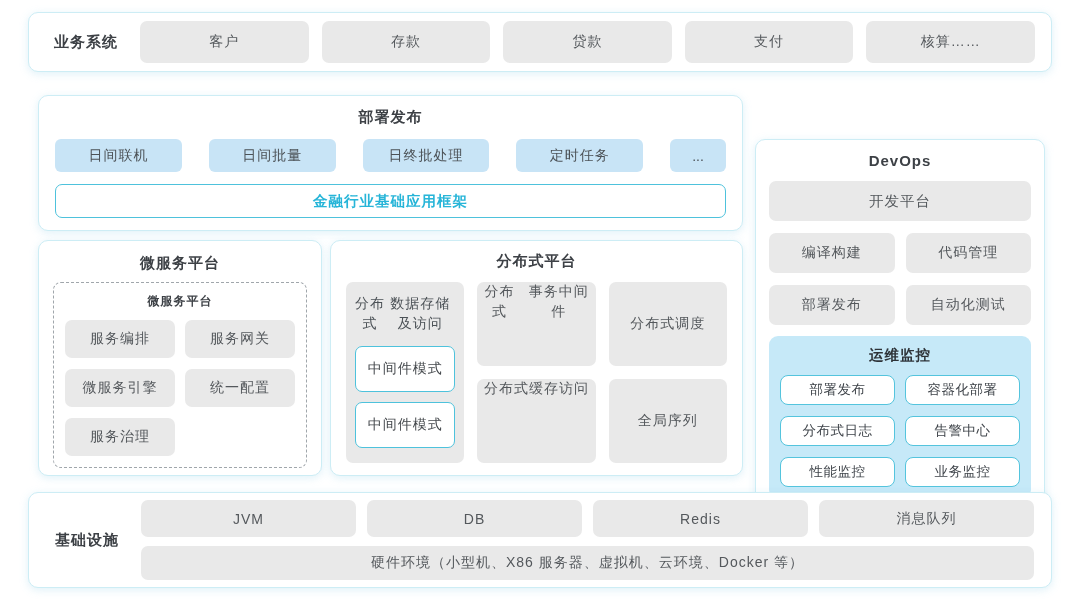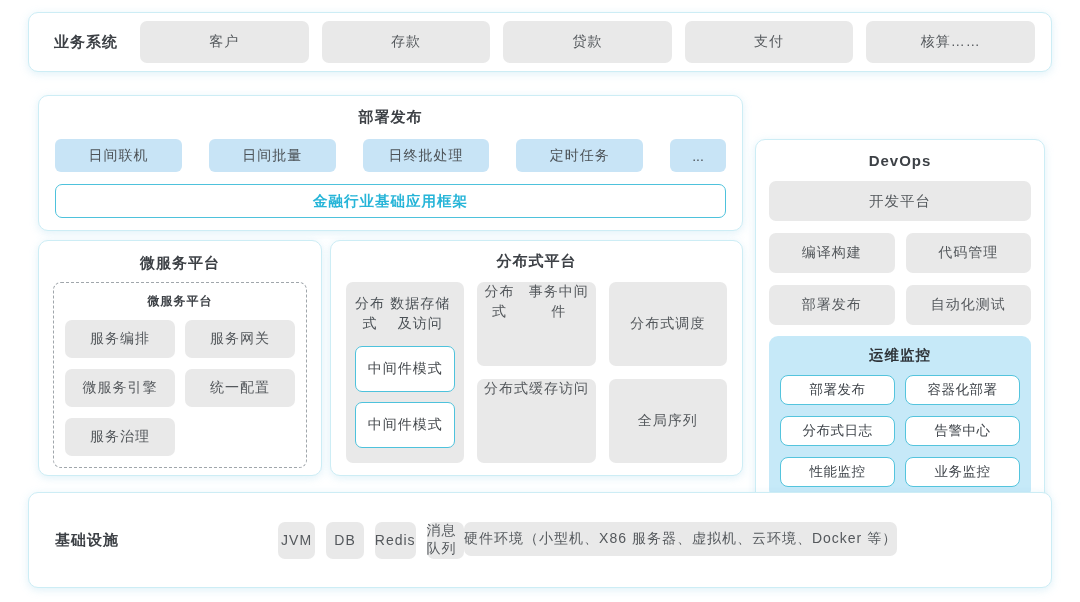--- a/index.html
+++ b/index.html
@@ -201,21 +201,21 @@
     color: #3f444a;
     letter-spacing: 0.5px;
   }
 
   
   .card-infra {
     left: 28px; top: 492px; width: 1024px; height: 96px;
     display: flex; align-items: center; gap: 13px;
     padding: 0 17px;
   }
-  .infra-col { flex: 1; display: flex; flex-direction: row; gap: 0; justify-content: center; }
+  .infra-col { flex: 1; display: flex; flex-direction: column; gap: 9px; }
   .infra-row { display: flex; gap: 11px; }
   .infra-row .gray-box { flex: 1; height: 37px; }
   .infra-hw { height: 34px; }
 </style>
 </head>
 <body>
 
 <div class="stage">
 
   <div class="card card-business">

